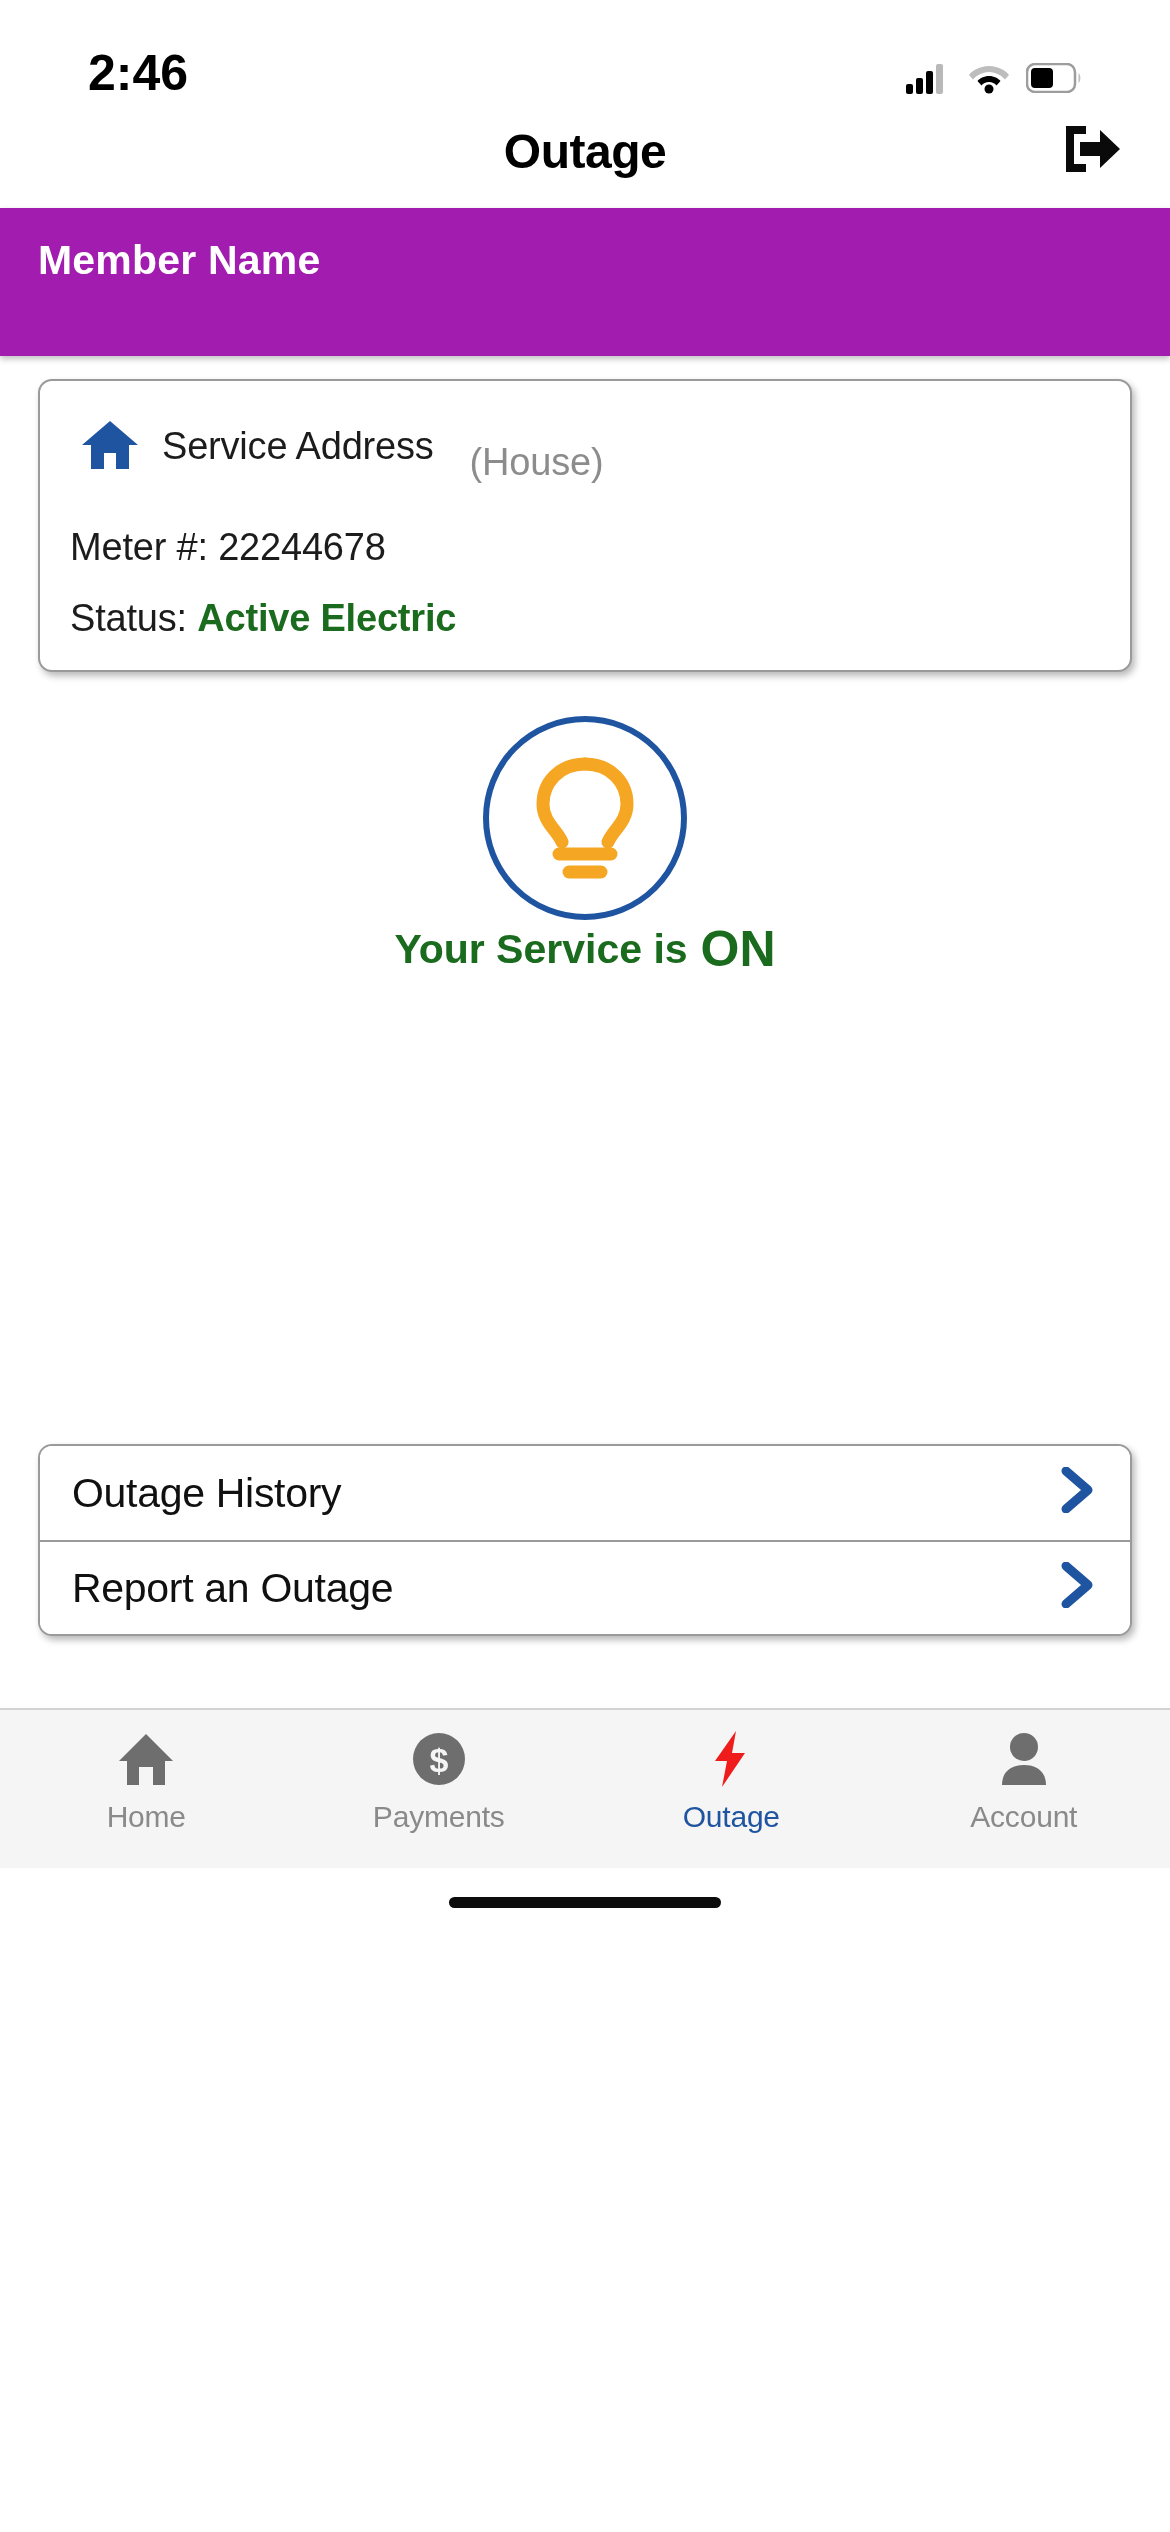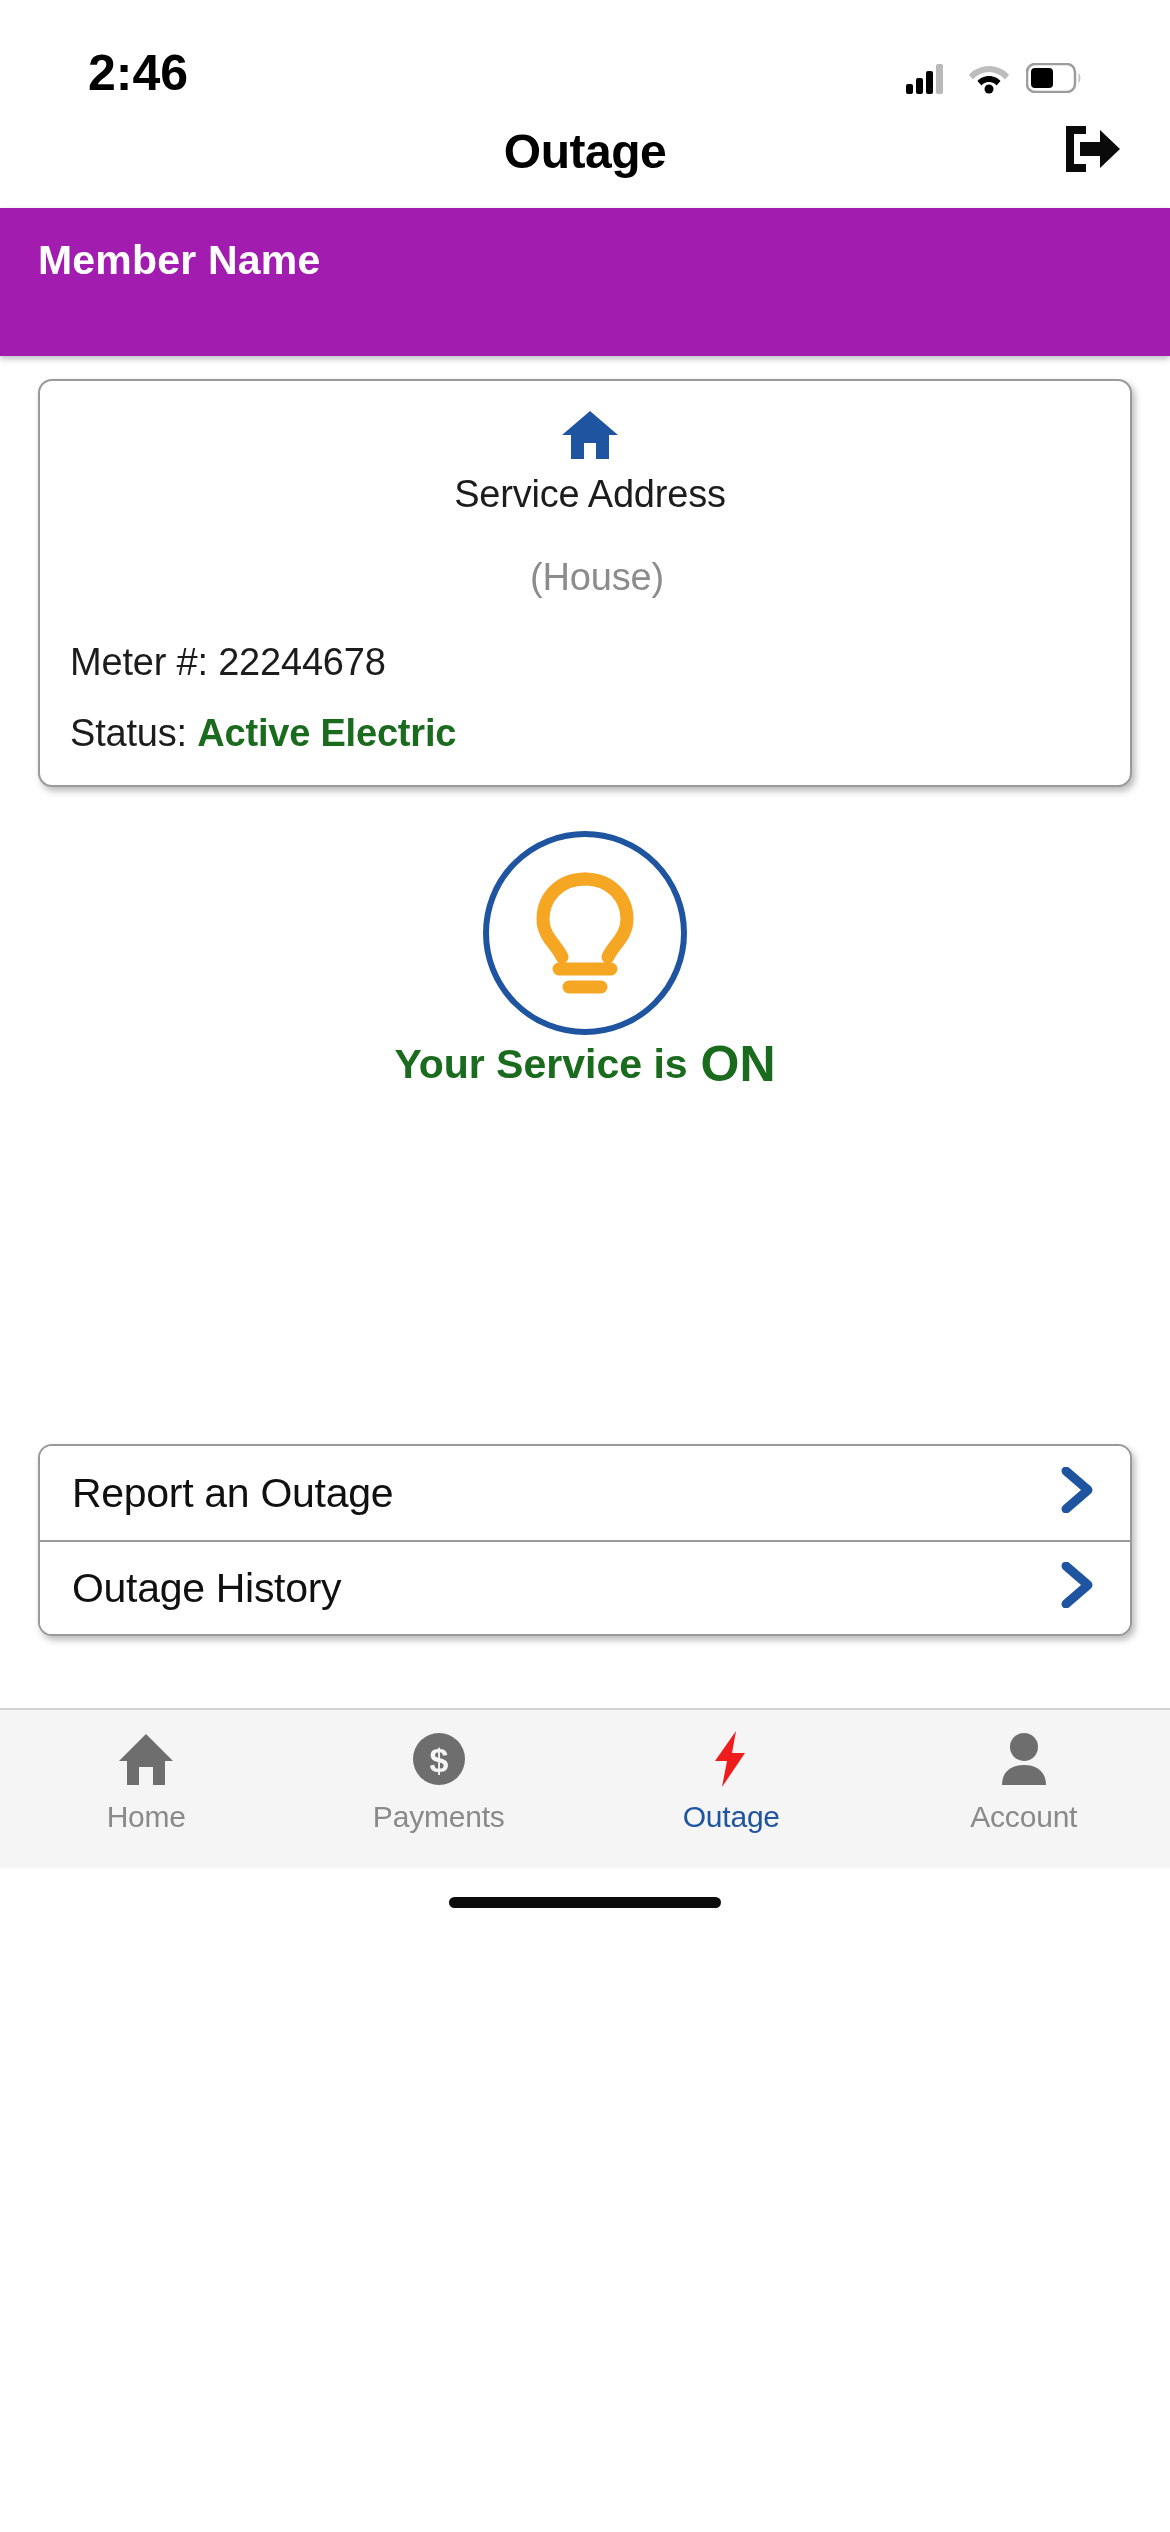--- a/index.html
+++ b/index.html
@@ -85,23 +85,22 @@
     margin: 23px 38px 0 38px;
     background: #fff;
     border: 2px solid #9a9a9a;
     border-radius: 14px;
     box-shadow: 3px 4px 7px rgba(0,0,0,0.28);
     padding: 28px 30px 30px 30px;
   }
   .card-addr-row {
     display: flex;
     align-items: center;
-    gap: 8px;
+    gap: 22px;
     padding-left: 10px;
-    flex-direction: column;
   }
   .addr-text {
     font-size: 38px;
     color: #1c1c1c;
     letter-spacing: -0.2px;
   }
   .addr-type {
     font-size: 38px;
     color: #8c8c8c;
     letter-spacing: -0.2px;
@@ -306,29 +305,29 @@
     <div class="service-status">
       <span>Your Service is</span>
       <span class="on">ON</span>
     </div>
   </div>
 
   <div class="spacer"></div>
 
   <div class="action-card">
     <div class="action-row">
-      <span class="action-label">Report an Outage</span>
+      <span class="action-label">Outage History</span>
       <span class="chev">
         <svg width="34" height="46" viewBox="0 0 34 46">
           <path d="M6 4 L28 23 L6 42" fill="none" stroke="#1f54a0" stroke-width="9" stroke-linecap="round" stroke-linejoin="round"></path>
         </svg>
       </span>
     </div>
     <div class="action-row">
-      <span class="action-label">Outage History</span>
+      <span class="action-label">Report an Outage</span>
       <span class="chev">
         <svg width="34" height="46" viewBox="0 0 34 46">
           <path d="M6 4 L28 23 L6 42" fill="none" stroke="#1f54a0" stroke-width="9" stroke-linecap="round" stroke-linejoin="round"></path>
         </svg>
       </span>
     </div>
   </div>
 
   <div class="tabbar">
     <div class="tab">

